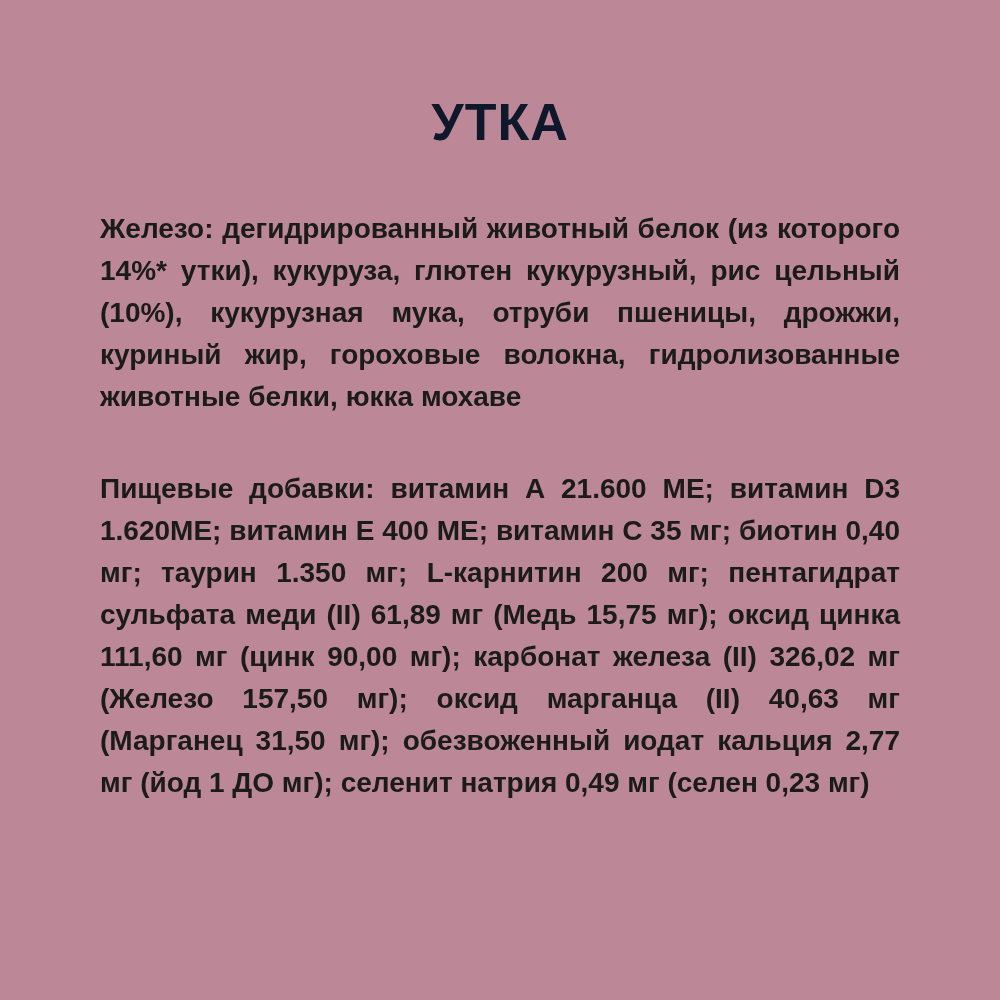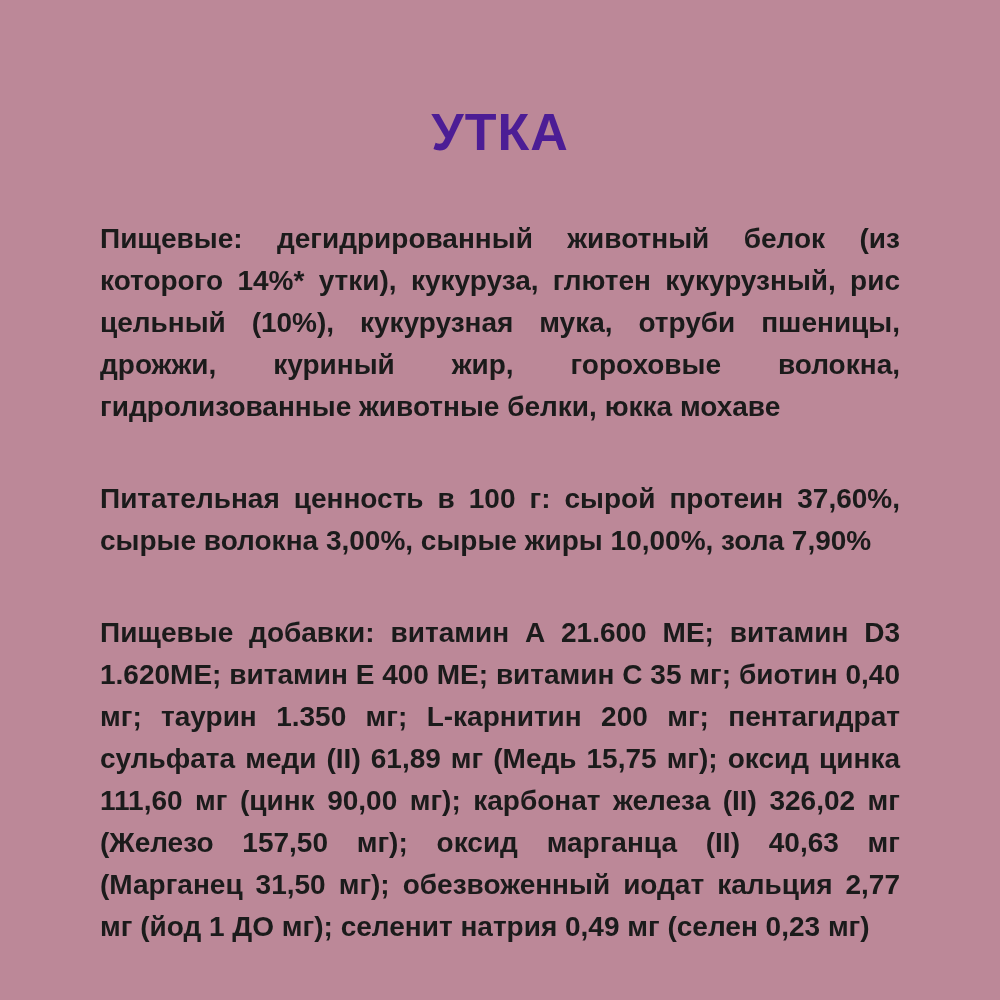--- a/index.html
+++ b/index.html
@@ -10,27 +10,27 @@
     position: relative;
     width: 1000px;
     height: 1000px;
     background: #bc8898;
     font-family: "Liberation Sans", sans-serif;
     color: #1b1b1b;
     overflow: hidden;
     box-sizing: border-box;
   }
   .title {
-    margin: 10px;
+    margin: 0;
     padding-top: 92px;
     text-align: center;
     font-size: 52px;
     font-weight: 700;
     letter-spacing: 1px;
-    color: #4c1d95;
+    color: #0f172a;
   }
   .content {
     padding: 0 100px;
     box-sizing: border-box;
   }
   .section {
     margin-top: 50px;
     font-size: 28px;
     line-height: 42px;
     text-align: justify;
@@ -48,25 +48,22 @@
 </style>
 </head>
 <body>
 
 <div class="page">
   <h1 class="title">УТКА</h1>
 
   <div class="content">
 
     <p class="section">
-      <span class="section-label">Пищевые:</span><span class="section-text"> дегидрированный животный белок (из которого 14%* утки), кукуруза, глютен кукурузный, рис цельный (10%), кукурузная мука, отруби пшеницы, дрожжи, куриный жир, гороховые волокна, гидролизованные животные белки, юкка мохаве</span>
+      <span class="section-label">Железо:</span><span class="section-text"> дегидрированный животный белок (из которого 14%* утки), кукуруза, глютен кукурузный, рис цельный (10%), кукурузная мука, отруби пшеницы, дрожжи, куриный жир, гороховые волокна, гидролизованные животные белки, юкка мохаве</span>
     </p>
 
-    <p class="section">
-      <span class="section-label">Питательная ценность в 100 г:</span><span class="section-text"> сырой протеин 37,60%, сырые волокна 3,00%, сырые жиры 10,00%, зола 7,90%</span>
-    </p>
 
     <p class="section">
       <span class="section-label">Пищевые добавки:</span><span class="section-text"> витамин А 21.600 МЕ; витамин D3 1.620МЕ; витамин Е 400 МЕ; витамин С 35 мг; биотин 0,40 мг; таурин 1.350 мг; L-карнитин 200 мг; пентагидрат сульфата меди (II) 61,89 мг (Медь 15,75 мг); оксид цинка 111,60 мг (цинк 90,00 мг); карбонат железа (II) 326,02 мг (Железо 157,50 мг); оксид марганца (II) 40,63 мг (Марганец 31,50 мг); обезвоженный иодат кальция 2,77 мг (йод 1 ДО мг); селенит натрия 0,49 мг (селен 0,23 мг)</span>
     </p>
 
   </div>
 </div>
 
 </body></html>

